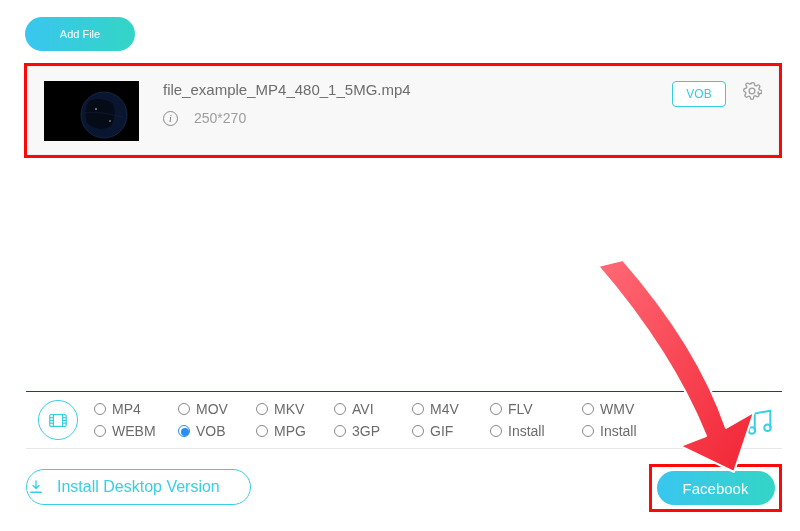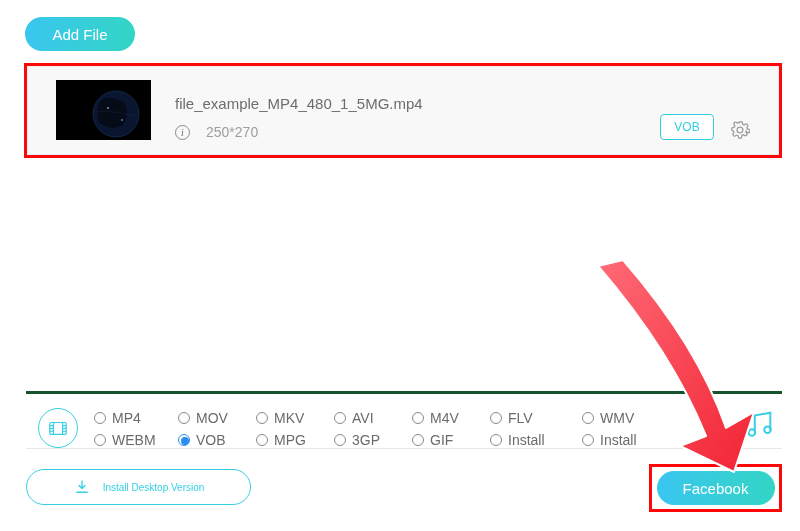--- a/index.html
+++ b/index.html
@@ -22,42 +22,42 @@
   .add-file-btn {
     position: absolute;
     top: 17px;
     left: 25px;
     width: 110px;
     height: 34px;
     border: none;
     border-radius: 17px;
     background: linear-gradient(90deg, #3ac6f0 0%, #33d5c5 100%);
     color: #ffffff;
-    font-size: 15px;
+    font-size: 11px;
     font-weight: 500;
     cursor: pointer;
   }
 
   
   .file-row-outline {
     position: absolute;
     top: 63px;
     left: 24px;
     right: 18px;
     height: 95px;
     border: 3px solid #fc0808;
     background: #ffffff;
   }
   .file-row {
     width: 100%;
     height: 100%;
     background: #f8f8f8;
     display: flex;
-    align-items: flex-end;
-    padding: 14px 28px;
+    align-items: flex-start;
+    padding: 14px 16px;
     border: 1px solid #eeeeee;
   }
   .thumb {
     width: 95px;
     height: 60px;
     background: #000;
     position: relative;
     flex: 0 0 auto;
   }
   .thumb svg { width: 100%; height: 100%; display:block; }
@@ -113,24 +113,24 @@
     flex: 0 0 auto;
   }
 
   
   .formats-bar {
     position: absolute;
     left: 26px;
     right: 18px;
     top: 391px;
     height: 58px;
-    border-top: 3px solid #14532d;
+    border-top: 1px solid #14532d;
     border-bottom: 1px solid #e7e7e7;
     display: flex;
-    align-items: flex-end;
+    align-items: center;
   }
   .video-icon {
     width: 40px;
     height: 40px;
     border: 1.5px solid #37cfe3;
     border-radius: 50%;
     color: #37cfe3;
     display: flex;
     align-items: center;
     justify-content: center;
@@ -185,24 +185,24 @@
   .install-btn {
     position: absolute;
     left: 26px;
     bottom: 26px;
     height: 36px;
     width: 225px;
     border: 1px solid #37cfe3;
     border-radius: 18px;
     background: #fff;
     color: #37cfe3;
-    font-size: 10px;
-    display: flex;
-    align-items: center;
-    justify-content: center;
+    font-size: 16px;
+    display: flex;
+    align-items: center;
+    justify-content: flex-start;
     cursor: pointer;
   }
   .install-btn .dl-icon {
     width: 18px; height: 18px; margin-right: 12px;
   }
 
   .convert-wrap {
     position: absolute;
     right: 18px;
     bottom: 19px;

